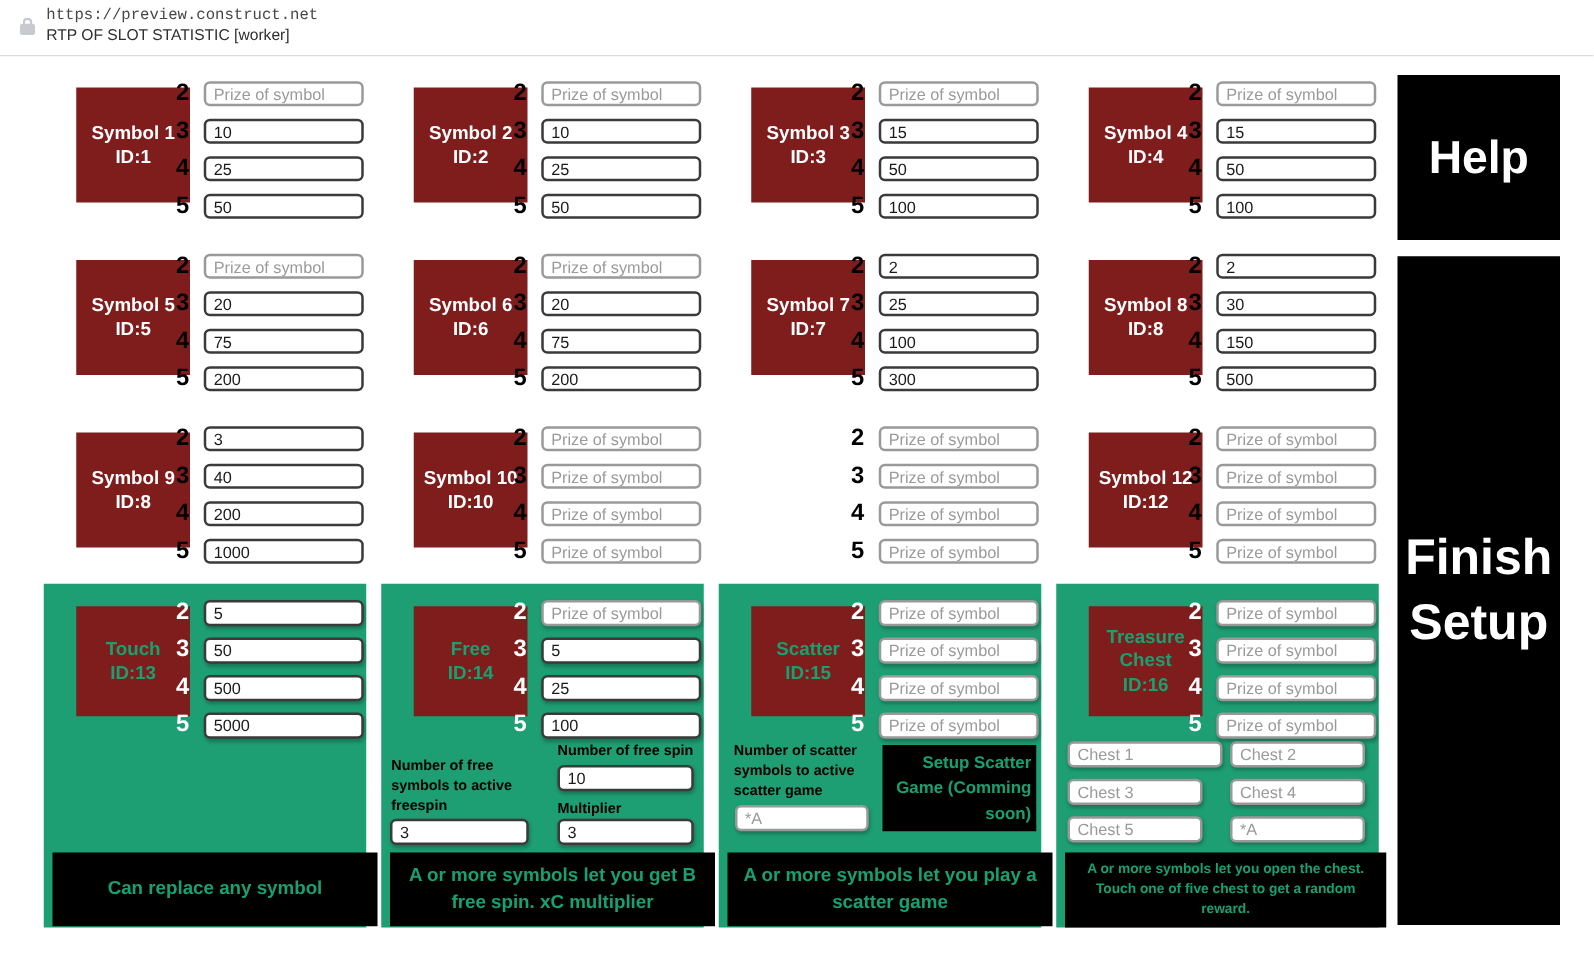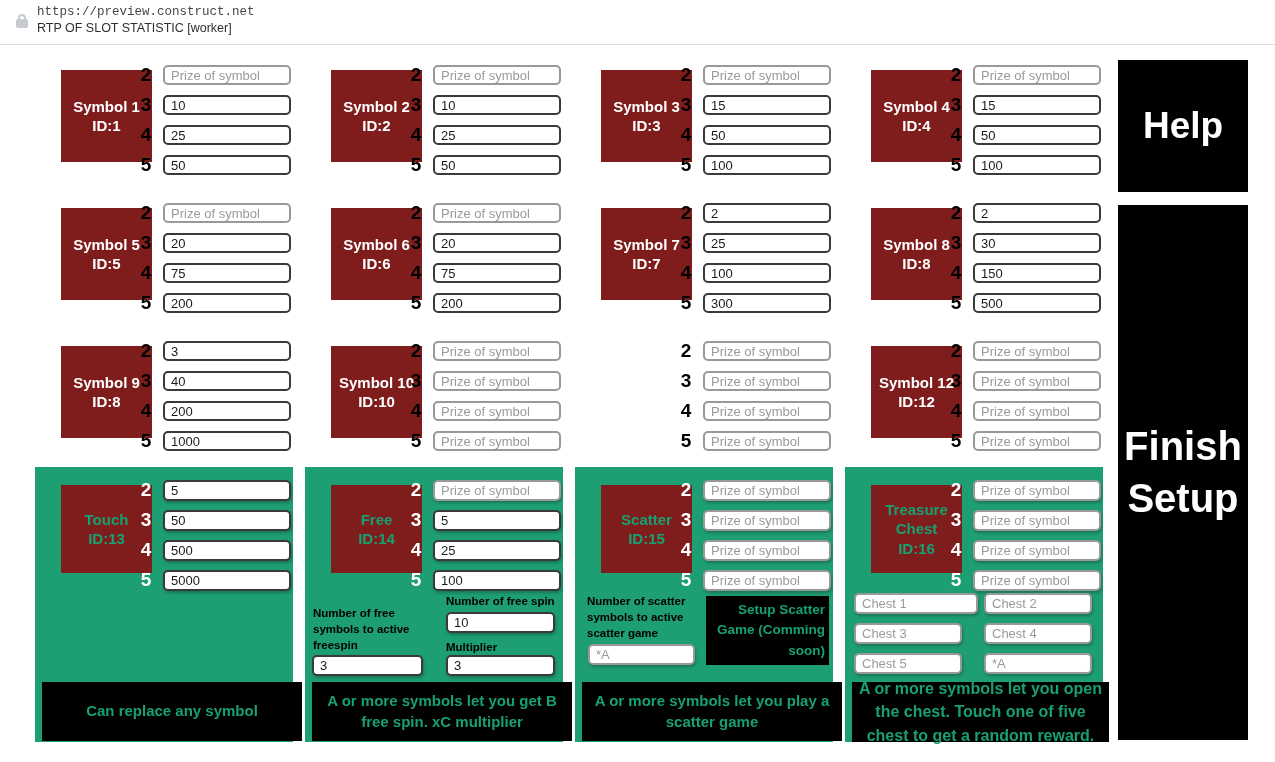--- a/index.html
+++ b/index.html
@@ -29,21 +29,21 @@
   .gpanel{position:absolute;top:467px;width:258px;height:275px;background:var(--green);}
   .gpanel .sym-box{top:18px;height:88px;color:var(--greenText);}
   .gpanel .r0{top:13px}.gpanel .r1{top:43px}.gpanel .r2{top:73px}.gpanel .r3{top:103px}
   .gpanel .num{color:#fff;}
   .gpanel input{height:21px;box-shadow:1px 2px 3px rgba(0,0,0,0.25);}
   .mini-label{position:absolute;font-weight:bold;font-size:11.5px;line-height:1.4;color:#000;}
   .small-input{position:absolute;margin:0;height:19px;font-size:13px;}
   .note{position:absolute;left:7px;top:215px;width:244px;height:59px;background:#000;color:var(--greenText);
     font-weight:bold;font-size:15px;line-height:1.35;display:flex;align-items:center;justify-content:center;
     text-align:center;padding:0 8px;box-sizing:content-box;}
-  .note.small{font-size:16px;line-height:1.45;width:245px;height:60px;padding:0 6px;}
+  .note.small{font-size:11px;line-height:1.45;width:245px;height:60px;padding:0 6px;}
   .setup-btn{position:absolute;left:131px;top:129px;width:123px;height:69px;background:#000;color:var(--greenText);
     font-weight:bold;font-size:13.5px;line-height:1.5;display:flex;align-items:center;justify-content:center;
     text-align:right;padding:0 4px;box-sizing:border-box;cursor:pointer;}
   
   .help-btn{position:absolute;left:1118px;top:60px;width:130px;height:132px;background:#000;color:#fff;
     font-weight:bold;font-size:37px;display:flex;align-items:center;justify-content:center;cursor:pointer;}
   .finish-btn{position:absolute;left:1118px;top:205px;width:130px;height:535px;background:#000;color:#fff;
     font-weight:bold;font-size:40px;line-height:1.28;display:flex;align-items:center;justify-content:center;
     text-align:center;cursor:pointer;}
 </style>

